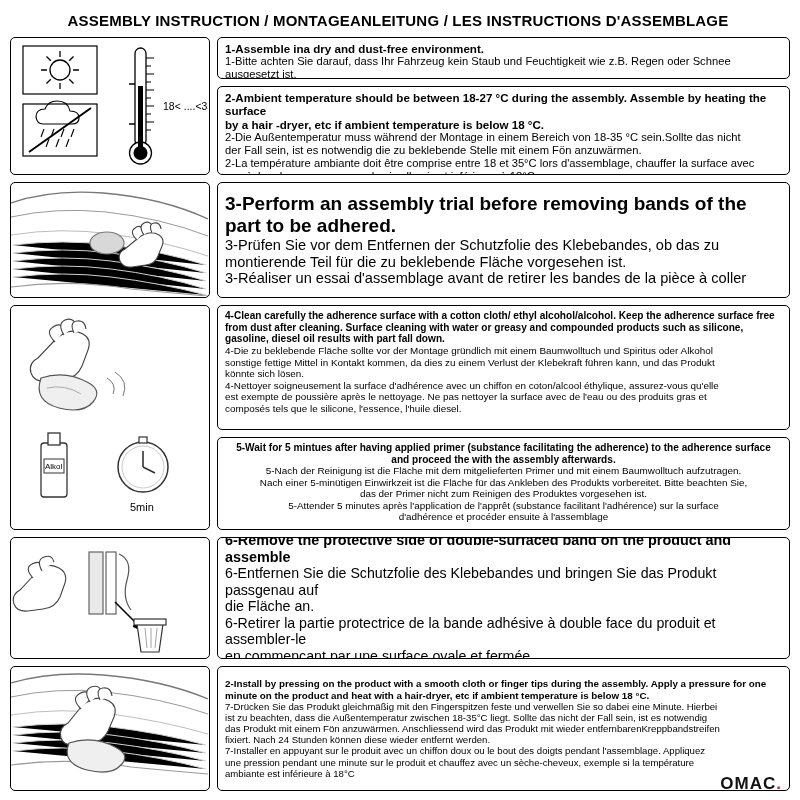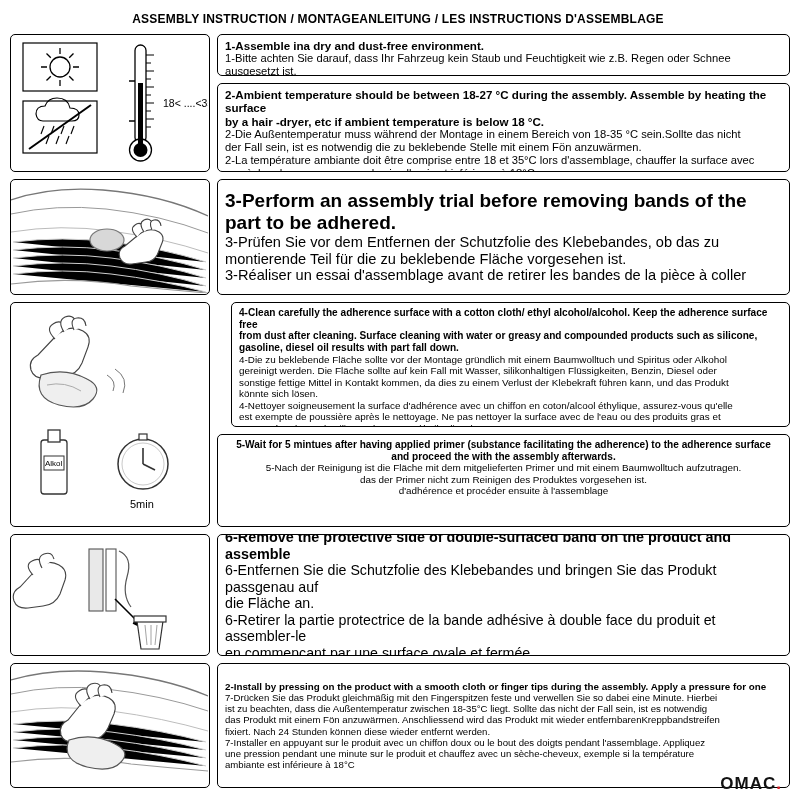--- a/index.html
+++ b/index.html
@@ -17,21 +17,21 @@
   .sheet {
     width: 800px;
     height: 800px;
     position: relative;
     box-sizing: border-box;
     padding: 8px 10px 0 10px;
   }
   .title {
     text-align: center;
     font-weight: bold;
-    font-size: 12px;
+    font-size: 15px;
     letter-spacing: 0.2px;
     color: #000;
     margin: 4px 4px 8px 0;
     white-space: nowrap;
   }
   .rows {
     display: flex;
     flex-direction: column;
     gap: 7px;
   }
@@ -244,37 +244,38 @@
           <circle cx="132" cy="36" r="25" fill="#fff" stroke="#333" stroke-width="1.5"></circle>
           <circle cx="132" cy="36" r="21" fill="#fff" stroke="#bbb" stroke-width="0.8"></circle>
           <line x1="132" y1="36" x2="132" y2="20" stroke="#333" stroke-width="1.6"></line>
           <line x1="132" y1="36" x2="144" y2="42" stroke="#333" stroke-width="1.6"></line>
           <rect x="128" y="6" width="8" height="6" fill="#fff" stroke="#333" stroke-width="1.2"></rect>
           <text x="119" y="80" font-size="11" font-family="Liberation Sans, sans-serif">5min</text>
         </svg>
       </div>
 
       <div class="stack2">
-        <div class="cell txt fs-b3" style="height:125px;margin-left:14px;">
+        <div class="cell txt fs-b3" style="height:125px;">
           <p class="lead">4-Clean carefully the adherence surface with a cotton cloth/ ethyl alcohol/alcohol. Keep the adherence surface free</p>
           <p class="lead">from dust after cleaning. Surface cleaning with water or greasy and compounded products such as silicone,</p>
           <p class="lead">gasoline, diesel oil results with part fall down.</p>
           <p>4-Die zu beklebende Fläche sollte vor der Montage gründlich mit einem Baumwolltuch und Spiritus oder Alkohol</p>
-          <p>gereinigt werden. Die Fläche sollte auf kein Fall mit Wasser, silikonhaltigen Flüssigkeiten, Benzin, Diesel oder</p>
           <p>sonstige fettige Mittel in Kontakt kommen, da dies zu einem Verlust der Klebekraft führen kann, und das Produkt</p>
           <p>könnte sich lösen.</p>
           <p>4-Nettoyer soigneusement la surface d'adhérence avec un chiffon en coton/alcool éthylique, assurez-vous qu'elle</p>
           <p>est exempte de poussière après le nettoyage. Ne pas nettoyer la surface avec de l'eau ou des produits gras et</p>
           <p>composés tels que le silicone, l'essence, l'huile diesel.</p>
         </div>
         <div class="cell txt fs-b4" style="height:93px;text-align:center;">
           <p class="lead">5-Wait for 5 mintues after having applied primer (substance facilitating the adherence) to the adherence surface</p>
           <p class="lead">and proceed the with the assembly afterwards.</p>
           <p>5-Nach der Reinigung ist die Fläche mit dem mitgelieferten Primer und mit einem Baumwolltuch aufzutragen.</p>
+          <p>Nach einer 5-minütigen Einwirkzeit ist die Fläche für das Ankleben des Produkts vorbereitet. Bitte beachten Sie,</p>
           <p>das der Primer nicht zum Reinigen des Produktes vorgesehen ist.</p>
+          <p>5-Attender 5 minutes après l'application de l'apprêt (substance facilitant l'adhérence) sur la surface</p>
           <p>d'adhérence et procéder ensuite à l'assemblage</p>
         </div>
       </div>
     </div>
 
     <div class="row r4">
       <div class="cell pic">
         <svg width="197" height="119" viewBox="0 0 197 119">
 
           <g fill="#fff" stroke="#444" stroke-width="1.1">
@@ -328,20 +329,21 @@
             <path d="M70 40 q14 -14 28 -6 q9 5 5 16 l-6 14 q-5 11 -17 12 l-16 2 q-11 1 -14 -7 q-3 -10 7 -15 z"></path>
             <path d="M70 42 q-10 -10 -2 -15 q7 -5 13 2"></path>
             <path d="M79 35 q-7 -11 1 -15 q8 -3 11 5"></path>
             <path d="M89 33 q-5 -11 3 -12 q8 -1 9 8"></path>
           </g>
           <path d="M58 76 q24 -8 46 4 q16 8 6 18 q-10 11 -34 5 q-26 -7 -18 -27 z" fill="#efefef" stroke="#555" stroke-width="1.2"></path>
         </svg>
       </div>
       <div class="cell txt fs-b6" style="display:flex;flex-direction:column;justify-content:center;">
         <p class="lead">2-Install by pressing on the product with a smooth cloth or finger tips during the assembly. Apply a pressure for one</p>
+        <p class="lead">minute on the product and heat with a hair-dryer, etc if ambient temperature is below 18 °C.</p>
         <p>7-Drücken Sie das Produkt gleichmäßig mit den Fingerspitzen feste und verwellen Sie so dabei eine Minute. Hierbei</p>
         <p>ist zu beachten, dass die Außentemperatur zwischen 18-35°C liegt. Sollte das nicht der Fall sein, ist es notwendig</p>
         <p>das Produkt mit einem Fön anzuwärmen. Anschliessend wird das Produkt mit wieder entfernbarenKreppbandstreifen</p>
         <p>fixiert. Nach 24 Stunden können diese wieder entfernt werden.</p>
         <p>7-Installer en appuyant sur le produit avec un chiffon doux ou le bout des doigts pendant l'assemblage. Appliquez</p>
         <p>une pression pendant une minute sur le produit et chauffez avec un sèche-cheveux, exemple si la température</p>
         <p>ambiante est inférieure à 18°C</p>
       </div>
     </div>
 

